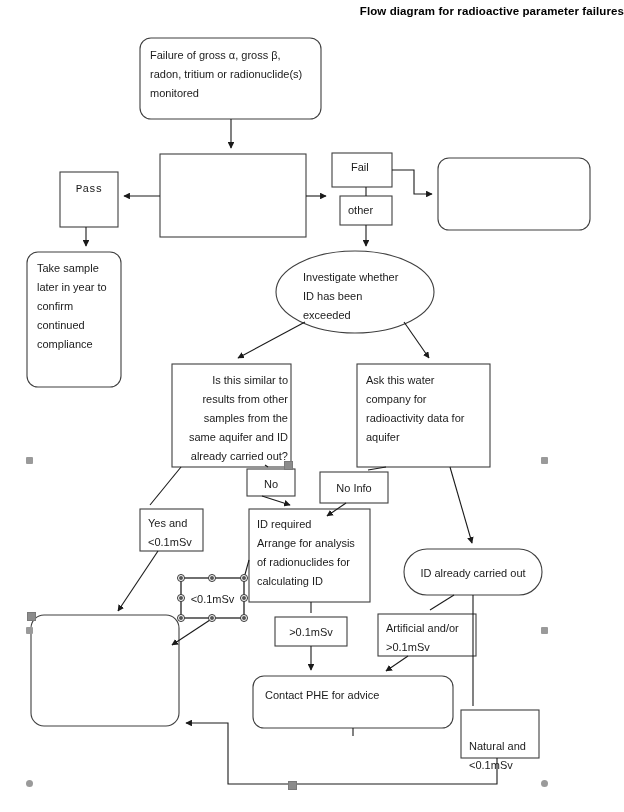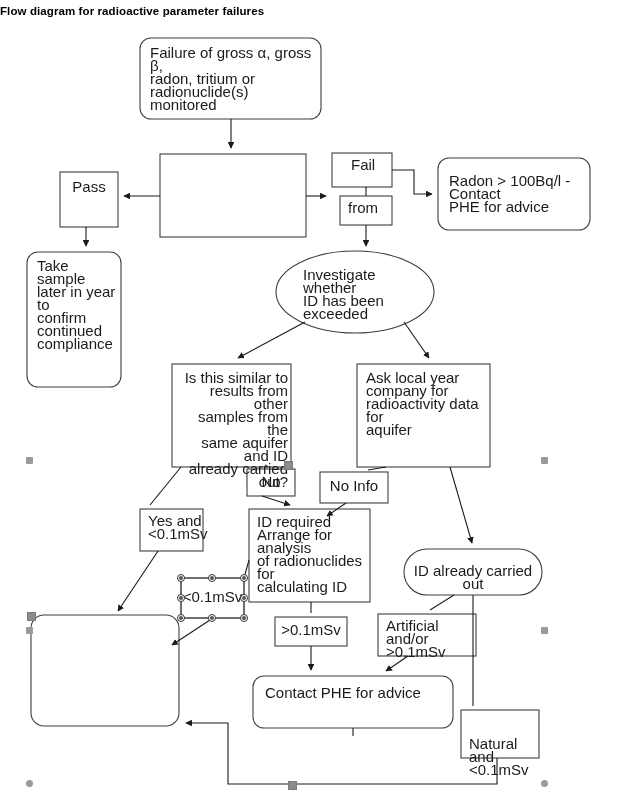--- a/index.html
+++ b/index.html
@@ -26,30 +26,30 @@
     top: 0;
     left: 0;
     width: 624px;
     height: 812px;
   }
   .page-title {
     position: absolute;
     top: 5px;
     left: 0;
     width: 624px;
-    text-align: left;
+    text-align: right;
     font-size: 11.5px;
     font-weight: bold;
     color: #000000;
     letter-spacing: 0.1px;
   }
   .node-text {
     position: absolute;
-    font-size: 15px;
-    line-height: 13px;
+    font-size: 11px;
+    line-height: 19px;
     color: #1b1b1b;
     white-space: pre-line;
     pointer-events: none;
   }
   .node-text.center {
     text-align: center;
   }
   .spellerr {
     text-decoration: underline;
     text-decoration-style: wavy;
@@ -205,46 +205,44 @@
 
       <path d="M 353 728 L 353 736"></path>
     </g>
   </svg>
 
   <div class="node-text" style="left:150px; top:46px; width:165px;">Failure of gross α, gross β,
 radon, tritium or radionuclide(s)
 monitored</div>
 
 
-  <div class="node-text center" style="left:60px; top:180px; width:58px;">Pass</div>
+  <div class="node-text center" style="left:60px; top:180px; width:58px;font-family:Liberation Mono, monospace;">Pass</div>
 
   <div class="node-text" style="left:343px; top:158px; width:48px;padding-left:8px;">Fail</div>
 
-  <div class="node-text" style="left:348px; top:201px; width:44px;">from</div>
-
-  <div class="node-text" style="left:449px; top:174px; width:134px;">Radon &gt; 100Bq/l - Contact
-PHE for advice</div>
+  <div class="node-text" style="left:348px; top:201px; width:44px;">other</div>
+
 
   <div class="node-text" style="left:37px; top:259px; width:80px;">Take sample
 later in year to
 confirm
 continued
 compliance</div>
 
   <div class="node-text" style="left:303px; top:268px; width:110px;">Investigate whether
 ID has been
 exceeded</div>
 
   <div class="node-text" style="left:180px; top:371px; width:108px;text-align:right;">Is this similar to
 results from other
 samples from the
 same aquifer and ID
 already carried out?</div>
 
-  <div class="node-text" style="left:366px; top:371px; width:120px;">Ask local year
+  <div class="node-text" style="left:366px; top:371px; width:120px;">Ask this water
 company for
 radioactivity data for
 aquifer</div>
 
   <div class="node-text center" style="left:247px; top:475px; width:48px;">No</div>
 
   <div class="node-text center" style="left:320px; top:479px; width:68px;text-align:center;">No Info</div>
 
   <div class="node-text" style="left:148px; top:514px; width:58px;">Yes and
 &lt;0.1mSv</div>

